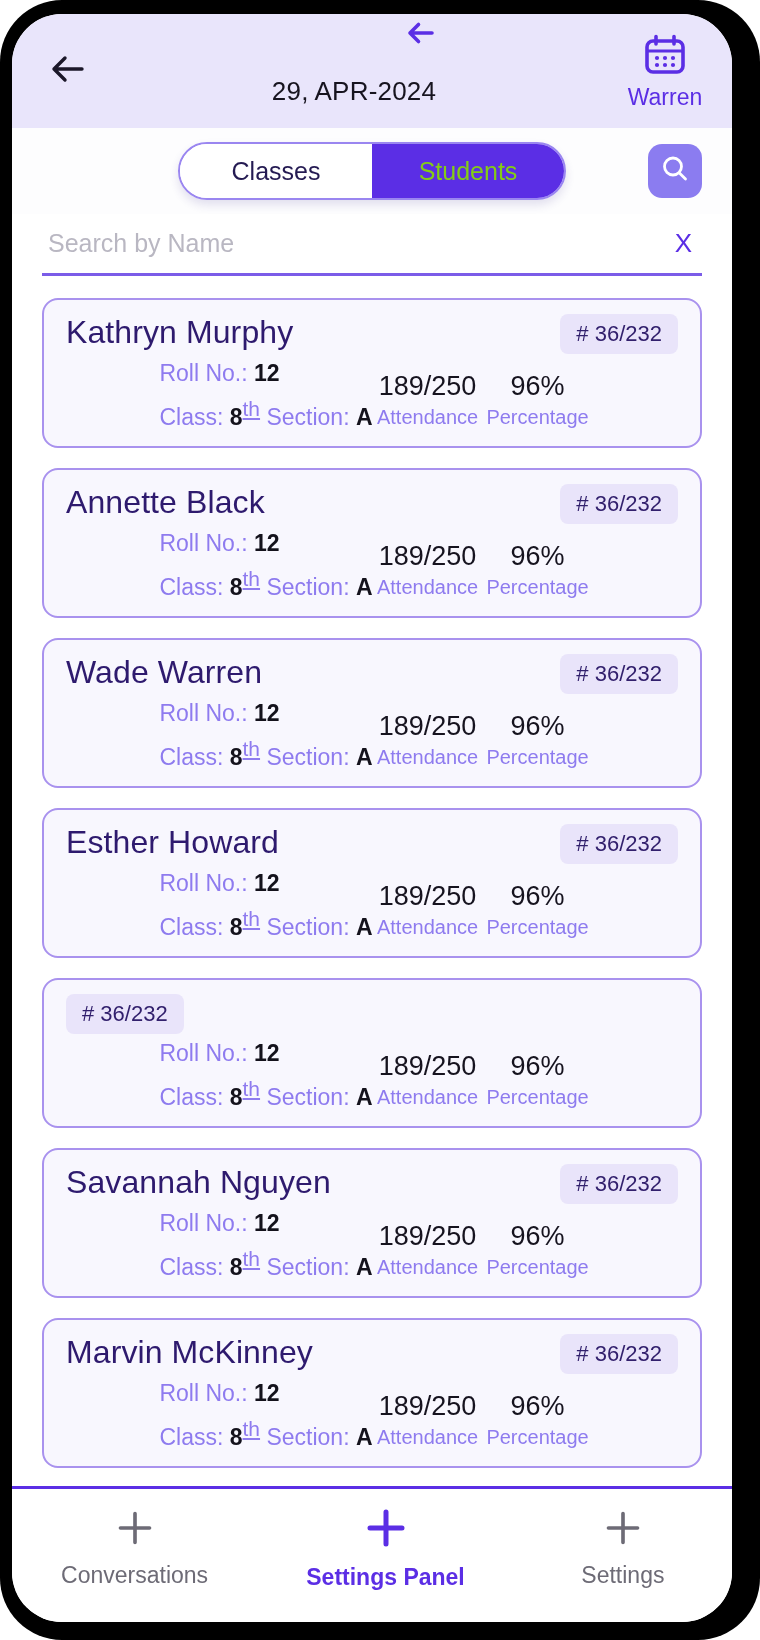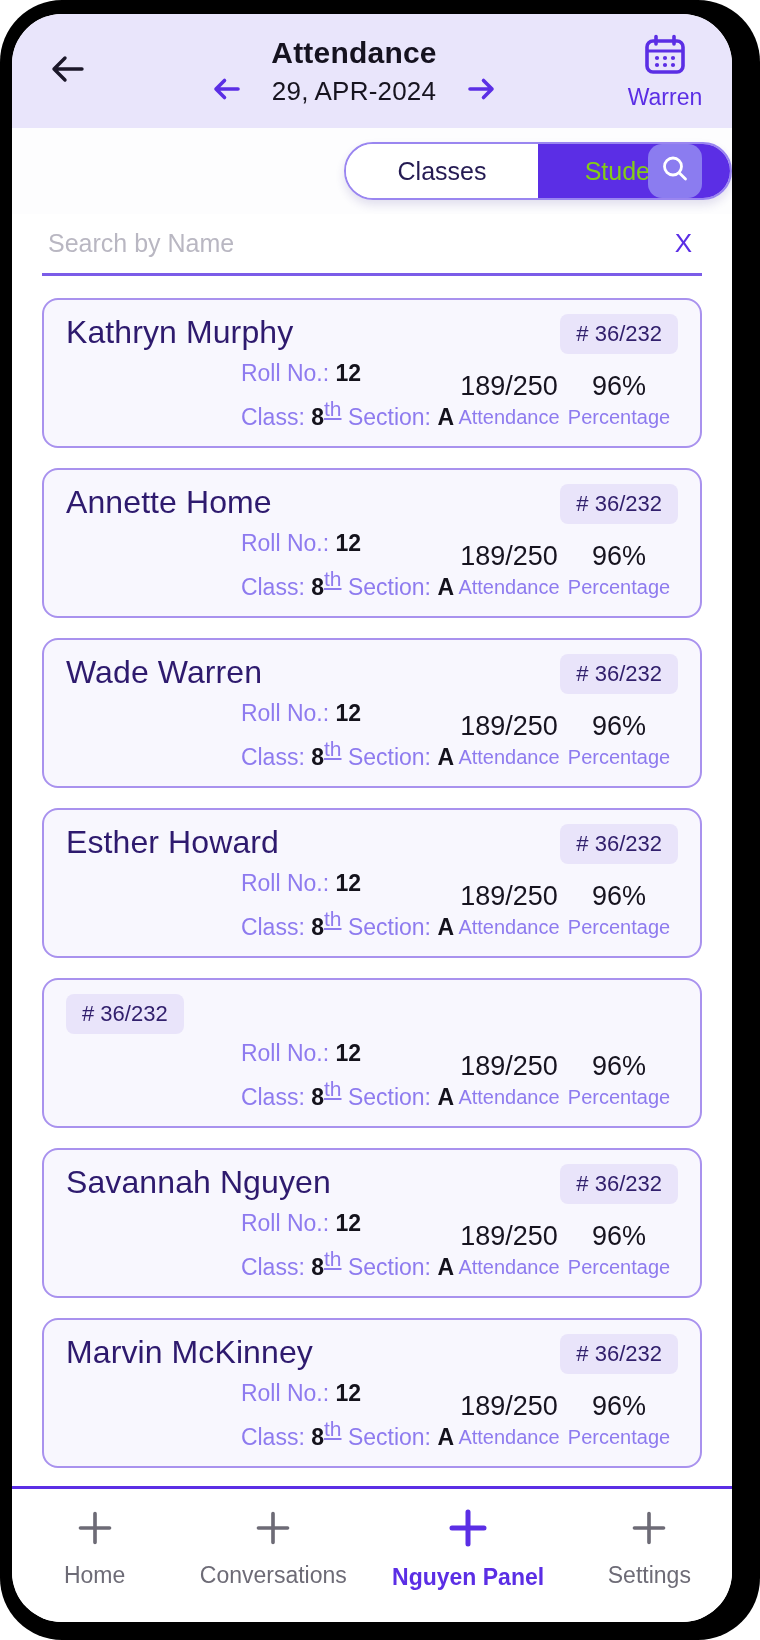--- a/index.html
+++ b/index.html
@@ -58,22 +58,23 @@
     margin-left: -10px;
   }
   .header-title {
     font-size: 30px;
     font-weight: bold;
     color: #15121f;
     letter-spacing: .2px;
   }
   .date-row {
     display: flex;
-    align-items: flex-start;
+    align-items: flex-end;
     gap: 30px;
+    flex-direction: column;
   }
   .date-arrow {
     cursor: pointer;
     display: flex;
     align-items: center;
   }
   .date-text {
     font-size: 26px;
     color: #17141f;
     letter-spacing: .2px;
@@ -92,21 +93,21 @@
     color: #5b2ee5;
   }
 
   
   .tabs-row {
     flex: 0 0 auto;
     height: 86px;
     background: #fdfdfe;
     display: flex;
     align-items: center;
-    justify-content: flex-end;
+    justify-content: center;
     position: relative;
   }
   .segmented {
     display: flex;
     border: 2px solid #9a86f0;
     border-radius: 34px;
     overflow: hidden;
     box-shadow: 0 5px 10px rgba(60,40,140,.14);
     height: 58px;
   }
@@ -196,21 +197,21 @@
     background: #e9e4fa;
     color: #32206d;
     font-size: 22px;
     border-radius: 8px;
     padding: 7px 16px;
     white-space: nowrap;
   }
   .card-body {
     display: flex;
     align-items: flex-end;
-    justify-content: flex-end;
+    justify-content: center;
     margin-top: 6px;
     margin-left: 12px;
   }
   .meta { display: flex; flex-direction: column; gap: 10px; }
   .meta-line { font-size: 23px; color: #8e7bef; }
   .meta-line b { color: #14121c; font-weight: bold; }
   .meta-line sup { font-size: 21px; text-decoration: underline; }
   .stats {
     display: flex;
     padding-right: 4px;
@@ -331,21 +332,21 @@
               </div>
               <div class="stat">
                 <div class="stat-val">96%</div>
                 <div class="stat-cap">Percentage</div>
               </div>
             </div>
           </div>
         </div>
         <div class="card">
           <div class="card-top">
-            <div class="stu-name">Annette Home</div>
+            <div class="stu-name">Annette Black</div>
             <div class="rank-badge"># 36/232</div>
           </div>
           <div class="card-body">
             <div class="meta">
               <div class="meta-line"><span>Roll No.:</span> <b>12</b></div>
               <div class="meta-line"><span>Class:</span> <b>8</b><sup>th</sup> <span>Section:</span> <b>A</b></div>
             </div>
             <div class="stats">
               <div class="stat">
                 <div class="stat-val">189/250</div>
@@ -467,33 +468,27 @@
             </div>
           </div>
         </div>
       </div>
 
     <div class="bottom-nav" id="bottom-nav">
         <div class="nav-item">
           <span class="nav-plus"><svg width="40" height="40" viewBox="0 0 44 44" fill="none">
               <path d="M22 6V38M6 22H38" stroke="#6d6b76" stroke-width="4" stroke-linecap="round"></path>
             </svg></span>
-          <span class="nav-label">Home</span>
-        </div>
-        <div class="nav-item">
-          <span class="nav-plus"><svg width="40" height="40" viewBox="0 0 44 44" fill="none">
-              <path d="M22 6V38M6 22H38" stroke="#6d6b76" stroke-width="4" stroke-linecap="round"></path>
-            </svg></span>
           <span class="nav-label">Conversations</span>
         </div>
         <div class="nav-item active">
           <span class="nav-plus"><svg width="44" height="44" viewBox="0 0 44 44" fill="none">
               <path d="M22 6V38M6 22H38" stroke="#5b2ee5" stroke-width="5" stroke-linecap="round"></path>
             </svg></span>
-          <span class="nav-label">Nguyen Panel</span>
+          <span class="nav-label">Settings Panel</span>
         </div>
         <div class="nav-item">
           <span class="nav-plus"><svg width="40" height="40" viewBox="0 0 44 44" fill="none">
               <path d="M22 6V38M6 22H38" stroke="#6d6b76" stroke-width="4" stroke-linecap="round"></path>
             </svg></span>
           <span class="nav-label">Settings</span>
         </div>
       </div>
 
   </div>

